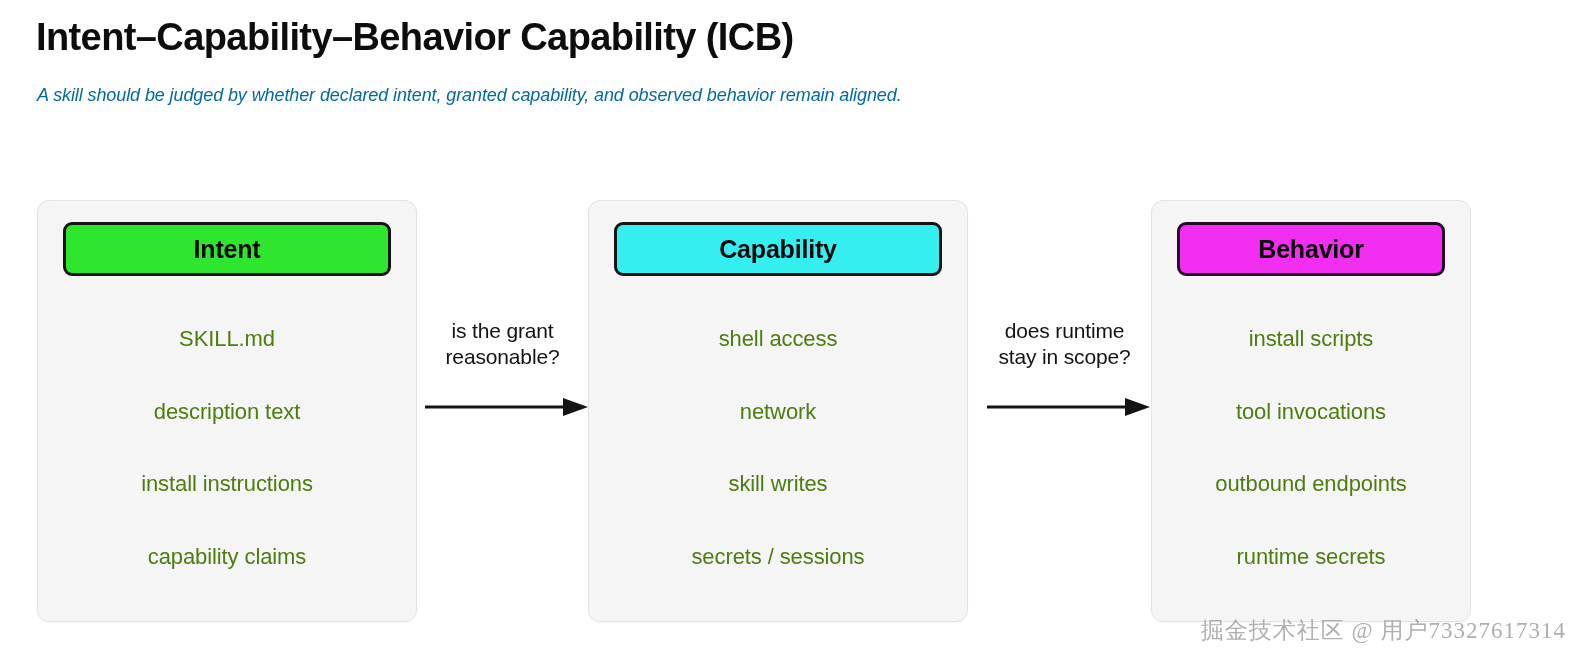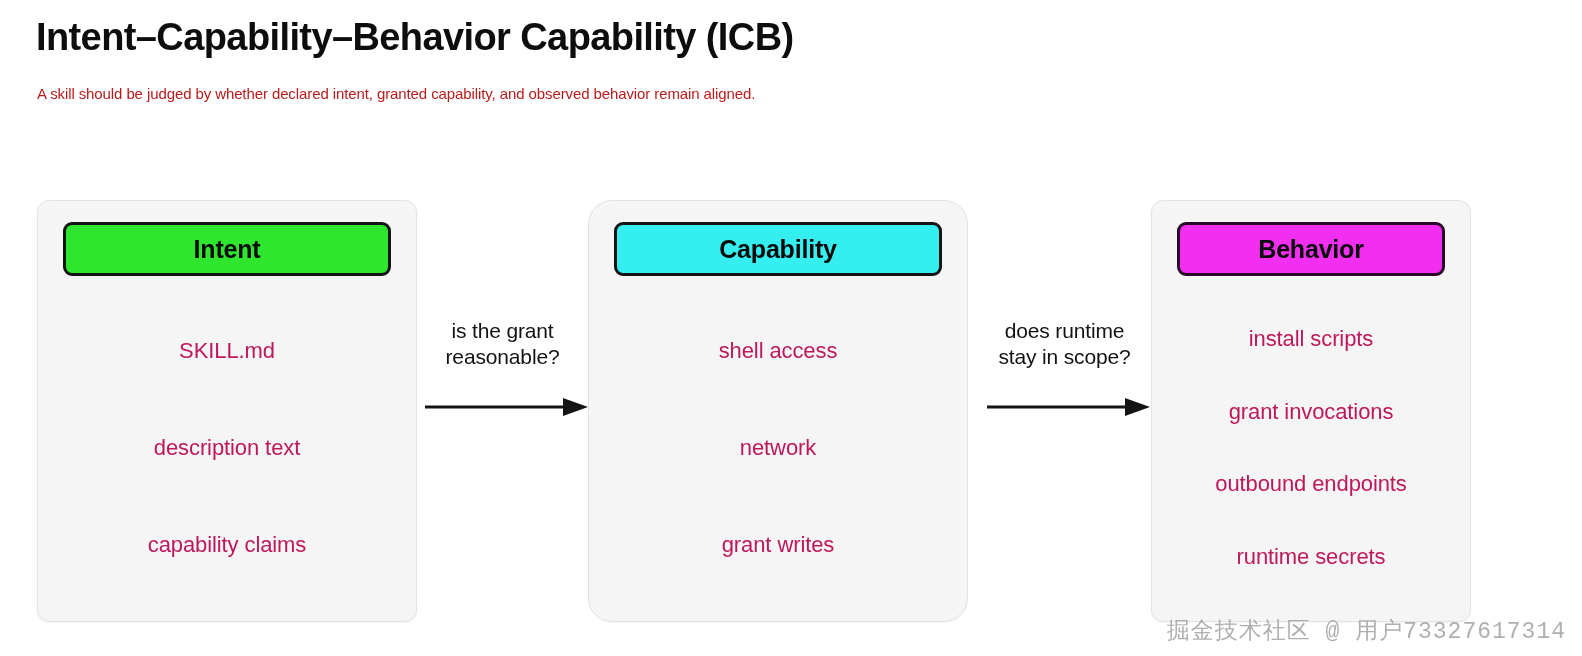--- a/index.html
+++ b/index.html
@@ -25,25 +25,26 @@
     font-size: 38px;
     font-weight: 700;
     letter-spacing: -0.6px;
     color: #0d0d0d;
     white-space: nowrap;
   }
   .page-subtitle {
     position: absolute;
     left: 37px;
     top: 85px;
-    font-size: 15px;
+    font-size: 18px;
     font-weight: 400;
-    color: #b91c1c;
+    color: #0369a1;
     letter-spacing: -0.1px;
     white-space: nowrap;
+    font-style: italic;
   }
 
   
   .diagram {
     position: absolute;
     left: 0;
     top: 0;
     width: 1582px;
     height: 656px;
   }
@@ -53,21 +54,21 @@
     top: 200px;
     width: 380px;
     height: 422px;
     background: #f5f5f5;
     border: 1px solid #e3e3e3;
     border-radius: 12px;
     box-sizing: border-box;
     box-shadow: 0 1px 2px rgba(0,0,0,0.04);
   }
   .card-intent     { left: 37px; padding-left: 32px; }
-  .card-capability { left: 588px; border-radius: 24px; }
+  .card-capability { left: 588px; }
   .card-behavior   { left: 1151px; width: 320px; }
 
   .card-header {
     position: absolute;
     left: 25px;
     right: 25px;
     top: 21px;
     height: 54px;
     border-radius: 9px;
     border: 3px solid #141414;
@@ -91,21 +92,21 @@
     top: 102px;
     bottom: 28px;
     display: flex;
     flex-direction: column;
     justify-content: space-around;
     align-items: center;
   }
   .card-item {
     font-size: 22px;
     font-weight: 400;
-    color: #be185d;
+    color: #4d7c0f;
     letter-spacing: -0.1px;
     text-align: center;
     white-space: nowrap;
   }
 
   
   .connector {
     position: absolute;
     top: 318px;
     width: 180px;
@@ -138,74 +139,76 @@
   
   .watermark {
     position: absolute;
     right: 16px;
     bottom: 10px;
     font-size: 23px;
     color: #9e9e9e;
     opacity: 0.82;
     letter-spacing: 1px;
     white-space: nowrap;
-    font-family: Liberation Mono, monospace;
+    font-family: Liberation Serif, serif;
     text-align: right;
   }
 </style>
 </head>
 <body>
 
 <div class="diagram">
 
   <div class="page-title">Intent–Capability–Behavior Capability (ICB)</div>
 
   <div class="page-subtitle">A skill should be judged by whether declared intent, granted capability, and observed behavior remain aligned.</div>
 
   <div class="card card-intent">
     <div class="card-header" style="background: rgb(47, 230, 47);">Intent</div>
     <div class="card-items">
       <div class="card-item">SKILL.md</div>
       <div class="card-item">description text</div>
+      <div class="card-item">install instructions</div>
       <div class="card-item">capability claims</div>
     </div>
   </div>
 
   <div class="connector connector-1">
     <div class="connector-label">is the grant
 reasonable?</div>
     <svg class="connector-arrow" viewBox="0 0 180 22">
       <line x1="5" y1="11" x2="148" y2="11" stroke="#141414" stroke-width="3.2"></line>
       <polygon points="143,2 168,11 143,20" fill="#141414"></polygon>
     </svg>
   </div>
 
   <div class="card card-capability">
     <div class="card-header" style="background: rgb(53, 238, 240);">Capability</div>
     <div class="card-items">
       <div class="card-item">shell access</div>
       <div class="card-item">network</div>
-      <div class="card-item">grant writes</div>
+      <div class="card-item">skill writes</div>
+      <div class="card-item">secrets / sessions</div>
     </div>
   </div>
 
   <div class="connector connector-2">
     <div class="connector-label">does runtime
 stay in scope?</div>
     <svg class="connector-arrow" viewBox="0 0 180 22">
       <line x1="5" y1="11" x2="148" y2="11" stroke="#141414" stroke-width="3.2"></line>
       <polygon points="143,2 168,11 143,20" fill="#141414"></polygon>
     </svg>
   </div>
 
   <div class="card card-behavior">
     <div class="card-header" style="background: rgb(242, 46, 240);">Behavior</div>
     <div class="card-items">
       <div class="card-item">install scripts</div>
-      <div class="card-item">grant invocations</div>
+      <div class="card-item">tool invocations</div>
       <div class="card-item">outbound endpoints</div>
       <div class="card-item">runtime secrets</div>
     </div>
   </div>
 
   <div class="watermark">掘金技术社区 @ 用户73327617314</div>
 
 </div>
 
 </body></html>

